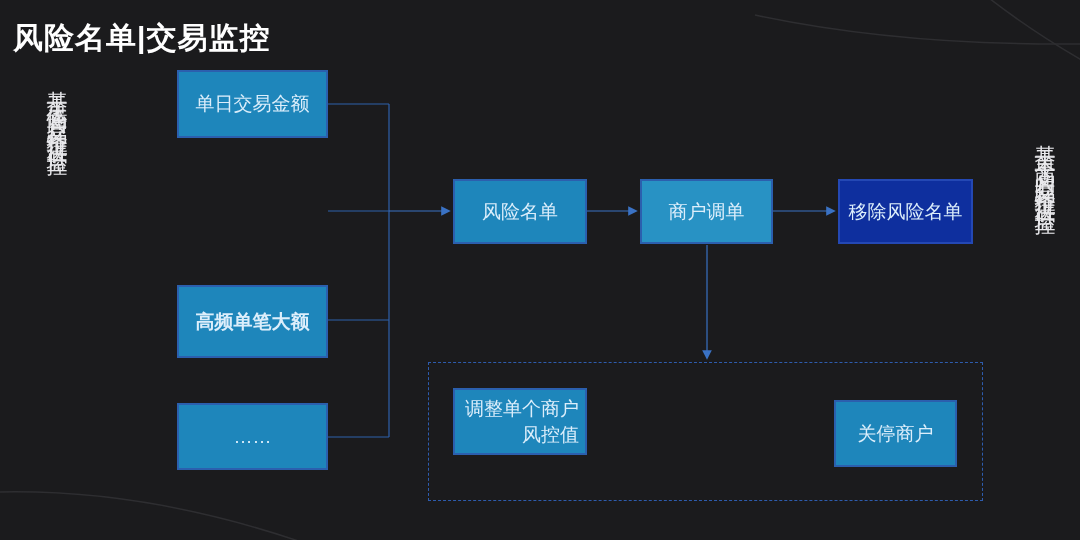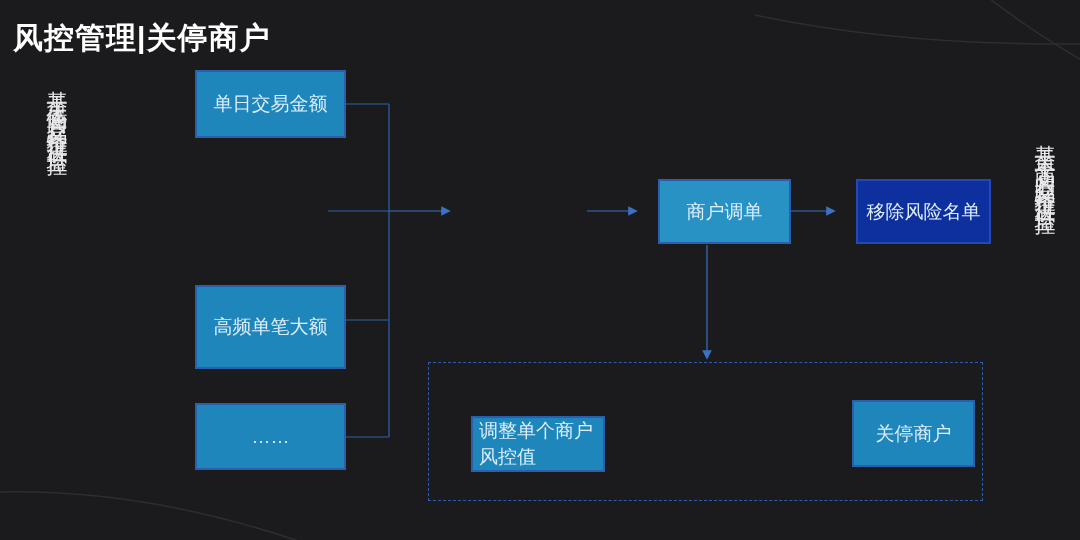--- a/index.html
+++ b/index.html
@@ -38,45 +38,44 @@
     position:absolute;
     writing-mode:vertical-rl;text-orientation:upright;
     font-size:21px;letter-spacing:5px;color:var(--note-text);
     white-space:nowrap;
   }
   .vnote.left{left:43px;top:74px;}
   .vnote.right{left:1031px;top:128px;}
   .node{
     position:absolute;
     display:flex;align-items:center;justify-content:center;
-    text-align:left;
+    text-align:right;
     background:var(--box-fill);
     border:2px solid var(--box-border);
     color:var(--box-text);
     font-size:19px;line-height:1.35;
     padding:3px 6px;
-    margin-left:18px;
   }
   .node.light{background:var(--box-fill-light);font-family:Liberation Serif, serif;}
   .node.dark{background:var(--dark-fill);border-color:var(--dark-border);font-family:Liberation Serif, serif;}
   
   .t0{left:177px;top:70px;width:151px;height:68px;}
   .t1{left:177px;top:177px;width:151px;height:68px;}
-  .t2{left:177px;top:285px;width:151px;height:84px;}
+  .t2{left:177px;top:285px;width:151px;height:73px;font-weight:bold;}
   .t3{left:177px;top:403px;width:151px;height:67px;}
   
   .f0{left:453px;top:179px;width:134px;height:65px;}
   .f1{left:640px;top:179px;width:133px;height:65px;}
   .f2{left:838px;top:179px;width:135px;height:65px;}
   
   .actions-frame{
     position:absolute;left:428px;top:362px;width:555px;height:139px;
     border:1px dashed var(--dashed);
   }
-  .a0{left:453px;top:416px;width:134px;height:56px;}
+  .a0{left:453px;top:388px;width:134px;height:67px;}
   .a1{left:639px;top:400px;width:133px;height:67px;}
   .a2{left:834px;top:400px;width:123px;height:67px;}
   .footer{
     position:absolute;right:8px;bottom:6px;
     font-size:23px;font-weight:600;color:var(--title-text);
     white-space:nowrap;
   }
 </style>
 </head>
 <body>
@@ -99,35 +98,38 @@
     <line class="conn" x1="328" y1="211" x2="389" y2="211"></line>
     <line class="conn" x1="328" y1="320" x2="389" y2="320"></line>
     <line class="conn" x1="328" y1="437" x2="389" y2="437"></line>
     <line class="conn" x1="389" y1="104" x2="389" y2="437"></line>
     <line class="arrowline" marker-end="url(#ahr)" x1="389" y1="211" x2="449" y2="211"></line>
     <line class="arrowline" marker-end="url(#ahr)" x1="587" y1="211" x2="636" y2="211"></line>
     <line class="arrowline" marker-end="url(#ahr)" x1="773" y1="211" x2="834" y2="211"></line>
     <line class="arrowline" marker-end="url(#ahr)" x1="707" y1="245" x2="707" y2="358"></line>
   </svg>
 
-  <div class="page-title">风控管理|关停商户</div>
+  <div class="page-title">风险名单|交易监控</div>
 
   <div class="vnote left">基于总体商户交易特征进行监控</div>
   <div class="vnote right">基于单个商户的交易特征进行监控</div>
 
   <div class="node t0">
     <span>单日交易金额</span>
   </div>
   <div class="node t2">
     <span>高频单笔大额</span>
   </div>
   <div class="node t3">
     <span>……</span>
   </div>
 
+  <div class="node f0">
+    <span>风险名单</span>
+  </div>
   <div class="node light f1">
     <span>商户调单</span>
   </div>
   <div class="node dark f2">
     <span>移除风险名单</span>
   </div>
 
   <div class="actions-frame"></div>
   <div class="node a0">
     <span>调整单个商户 风控值</span>

